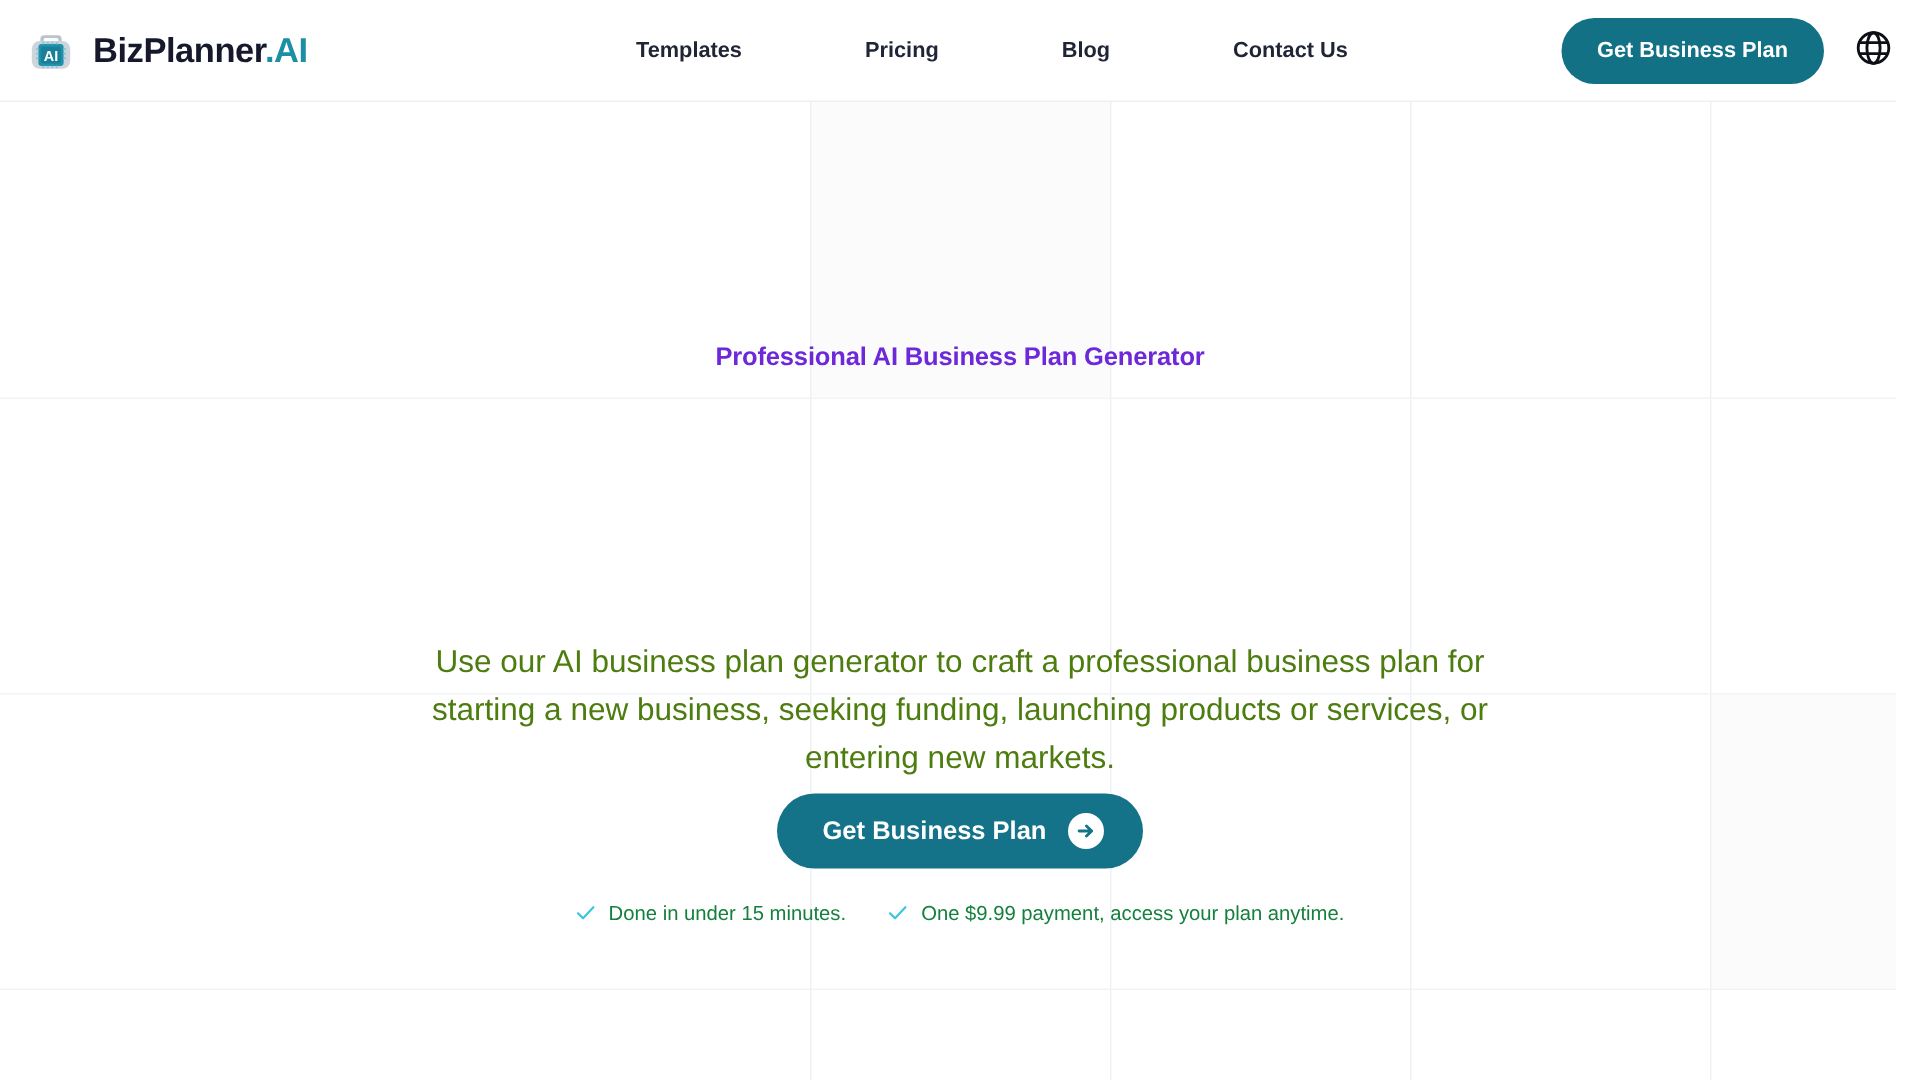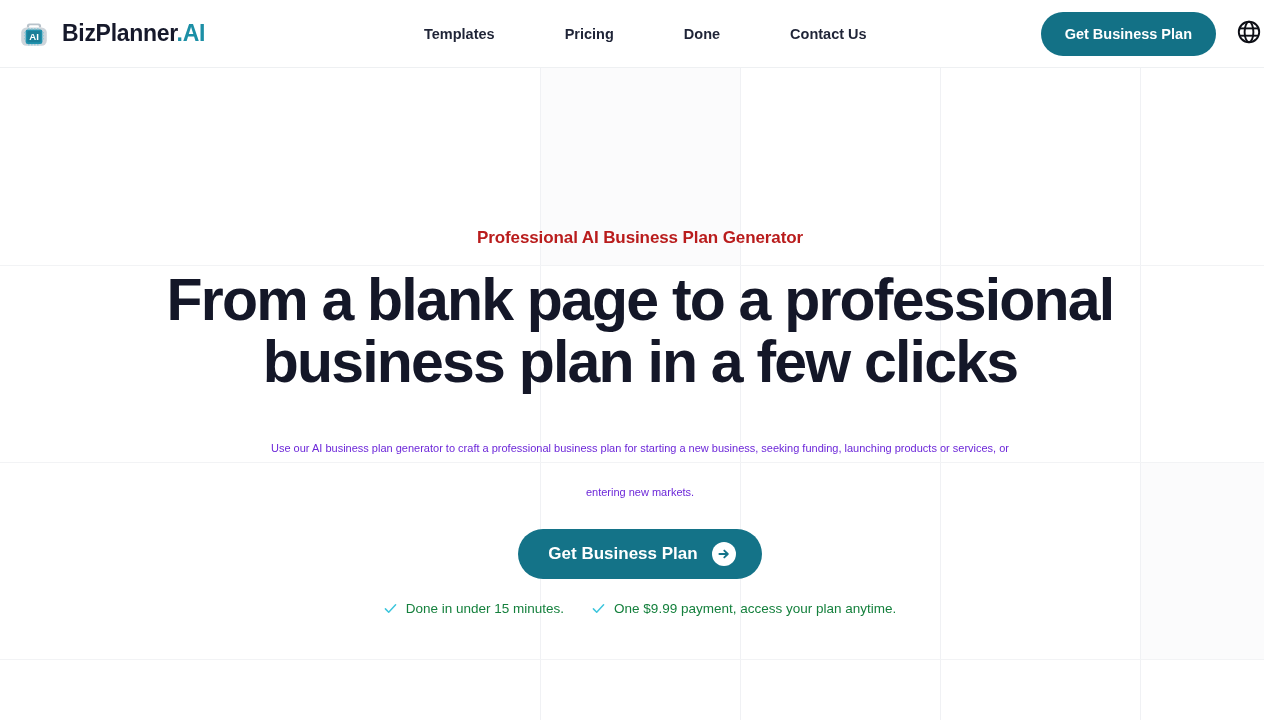--- a/index.html
+++ b/index.html
@@ -81,21 +81,21 @@
     color: #16192b;
     white-space: nowrap;
   }
   .brand-text .accent { color: #1c8fa6; }
 
   .nav {
     position: absolute;
     left: 424px;
     display: flex;
     align-items: center;
-    gap: 0;
+    gap: 12px;
   }
   .nav-item {
     font-size: 14.5px;
     font-weight: bold;
     color: #1f2437;
     text-decoration: none;
     padding: 6px 0;
     margin-right: 70px;
     white-space: nowrap;
     cursor: pointer;
@@ -138,21 +138,21 @@
     z-index: 2;
     text-align: center;
   }
 
   .eyebrow {
     position: absolute;
     left: 0; right: 0;
     top: 160px;
     font-size: 17px;
     font-weight: bold;
-    color: #b91c1c;
+    color: #6d28d9;
     letter-spacing: -0.1px;
   }
 
   .headline {
     position: absolute;
     left: 50%;
     transform: translateX(-50%);
     top: 201px;
     width: 1010px;
     font-size: 59px;
@@ -161,23 +161,23 @@
     letter-spacing: -1.8px;
     color: #141728;
   }
 
   .subhead {
     position: absolute;
     left: 50%;
     transform: translateX(-50%);
     top: 358px;
     width: 740px;
-    font-size: 11px;
-    line-height: 44px;
-    color: #6d28d9;
+    font-size: 21px;
+    line-height: 32px;
+    color: #4d7c0f;
   }
 
   .cta-wrap {
     position: absolute;
     left: 0; right: 0;
     top: 461px;
     display: flex;
     justify-content: center;
   }
   .btn-cta {
@@ -274,21 +274,21 @@
           </g>
           <text x="18" y="24.4" font-family="Liberation Sans, sans-serif" font-size="9.6" font-weight="bold" fill="#ffffff" text-anchor="middle">AI</text>
         </svg>
       </span>
       <span class="brand-text"><span>BizPlanner</span><span class="accent">.AI</span></span>
     </a>
 
     <nav class="nav">
       <a class="nav-item" href="#">Templates</a>
       <a class="nav-item" href="#">Pricing</a>
-      <a class="nav-item" href="#">Done</a>
+      <a class="nav-item" href="#">Blog</a>
       <a class="nav-item" href="#">Contact Us</a>
     </nav>
 
     <div class="header-right">
       <button class="btn-header">Get Business Plan</button>
       <button class="globe-btn">
         <span>
           <svg width="26" height="26" viewBox="0 0 26 26" fill="none" xmlns="http://www.w3.org/2000/svg">
             <circle cx="13" cy="13" r="10.2" stroke="#0d0f16" stroke-width="1.9"></circle>
             <ellipse cx="13" cy="13" rx="4.4" ry="10.2" stroke="#0d0f16" stroke-width="1.9"></ellipse>
@@ -297,21 +297,20 @@
           </svg>
         </span>
       </button>
     </div>
   </header>
 
   <section class="hero">
 
     <div class="eyebrow">Professional AI Business Plan Generator</div>
 
-    <h1 class="headline">From a blank page to a professional business plan in a few clicks</h1>
 
     <p class="subhead">Use our AI business plan generator to craft a professional business plan for starting a new business, seeking funding, launching products or services, or entering new markets.</p>
 
     <div class="cta-wrap">
       <button class="btn-cta">
         <span>Get Business Plan</span>
         <span class="arrow-circle">
           <svg width="14" height="14" viewBox="0 0 14 14" fill="none" xmlns="http://www.w3.org/2000/svg">
             <path d="M2.4 7h8.2M7.3 3.6 10.8 7l-3.5 3.4" stroke="#147388" stroke-width="1.9" stroke-linecap="round" stroke-linejoin="round"></path>
           </svg>

